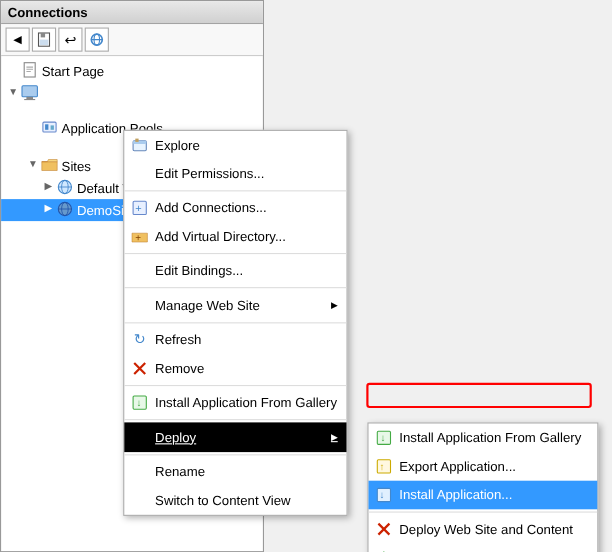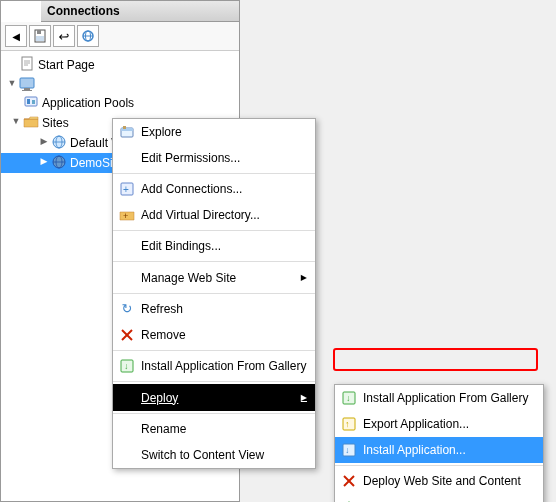--- a/index.html
+++ b/index.html
@@ -23,21 +23,20 @@
       border: 1px solid #999;
     }
 
     .connections-title {
       background: linear-gradient(to bottom, #e8e8e8, #d0d0d0);
       padding: 3px 6px;
       font-weight: bold;
       font-size: 12px;
       border-bottom: 1px solid #999;
       color: #000;
-      margin-left: 40px;
     }
 
     .toolbar {
       display: flex;
       align-items: center;
       padding: 3px 4px;
       gap: 2px;
       border-bottom: 1px solid #ccc;
       background: #f8f8f8;
     }
@@ -65,21 +64,21 @@
       white-space: nowrap;
       line-height: 18px;
     }
 
     .tree-item.selected {
       background: #3399ff;
       color: white;
     }
 
     .indent1 { padding-left: 4px; }
-    .indent2 { padding-left: 8px; }
+    .indent2 { padding-left: 22px; margin-top: 14px; }
     .indent3 { padding-left: 36px; }
 
     .expand-icon {
       width: 14px;
       height: 14px;
       display: inline-flex;
       align-items: center;
       justify-content: center;
       font-size: 9px;
       color: #666;

